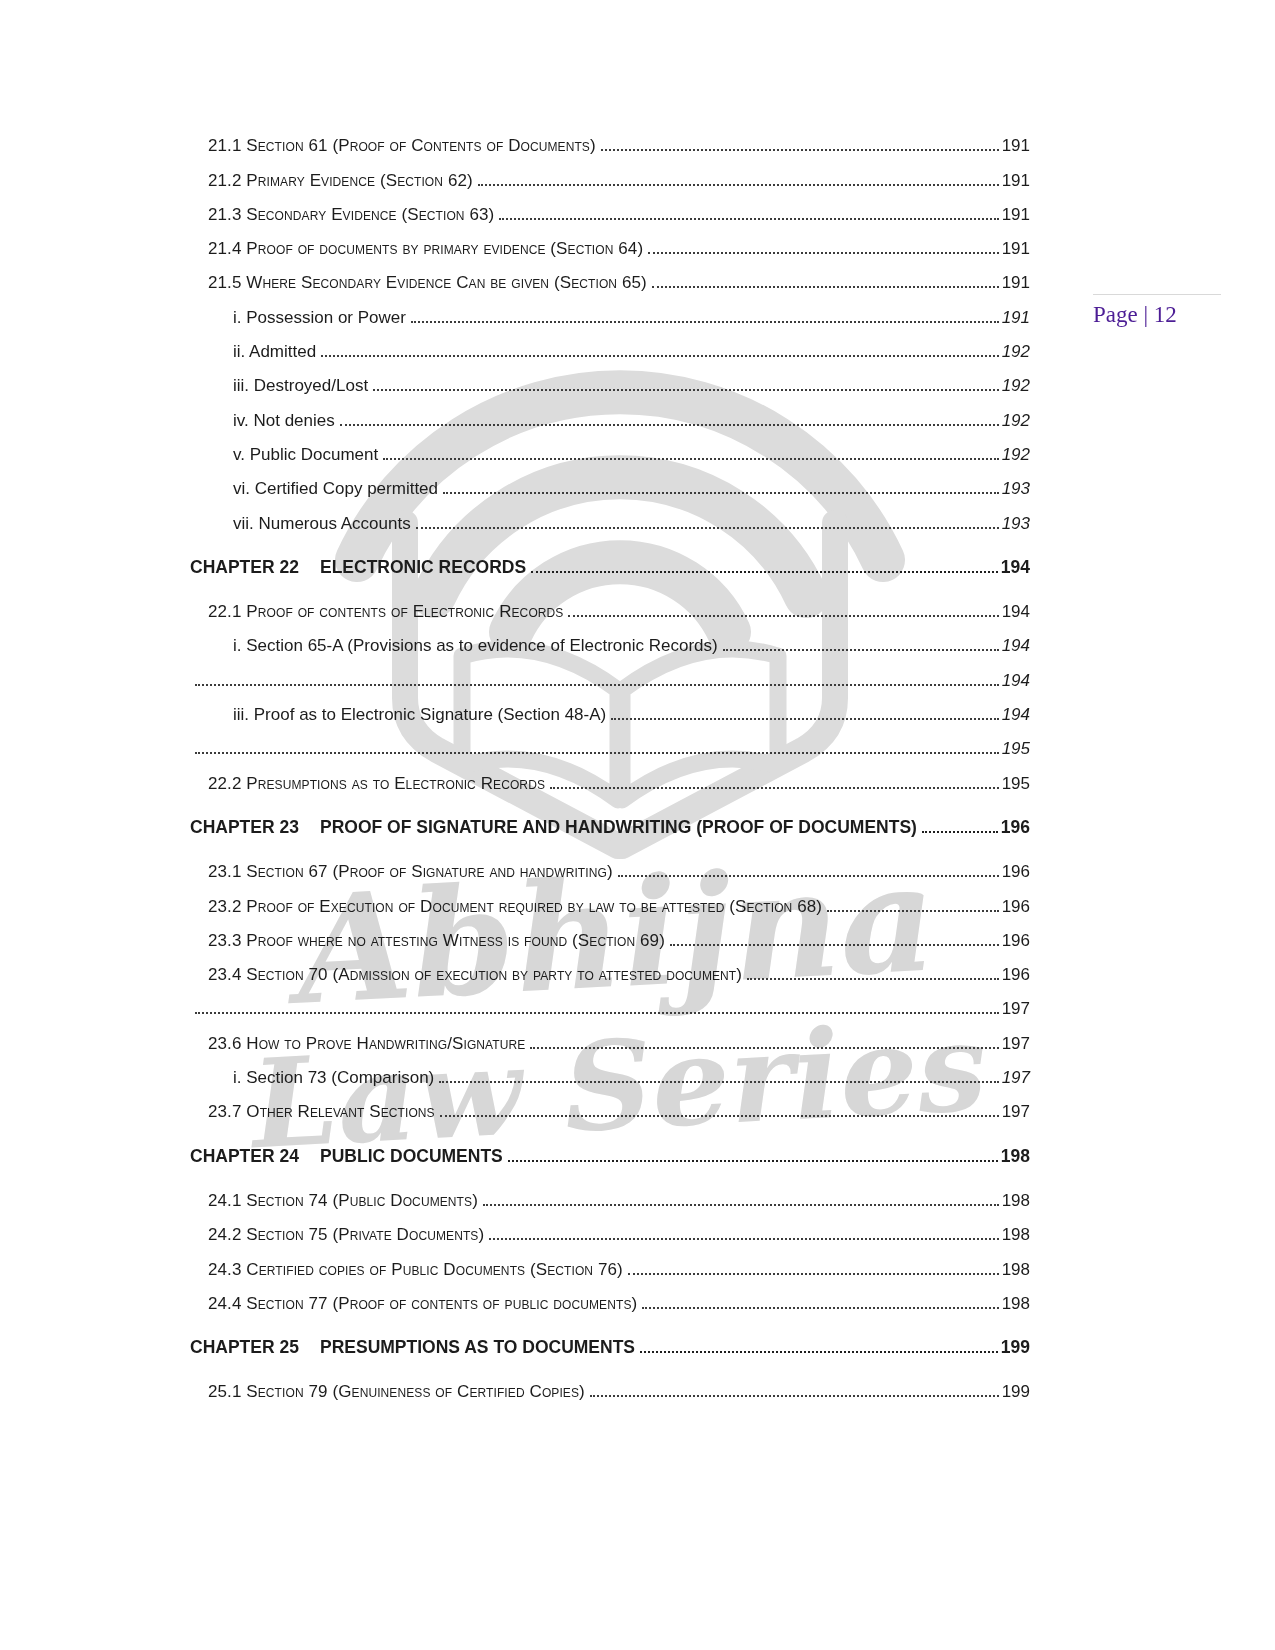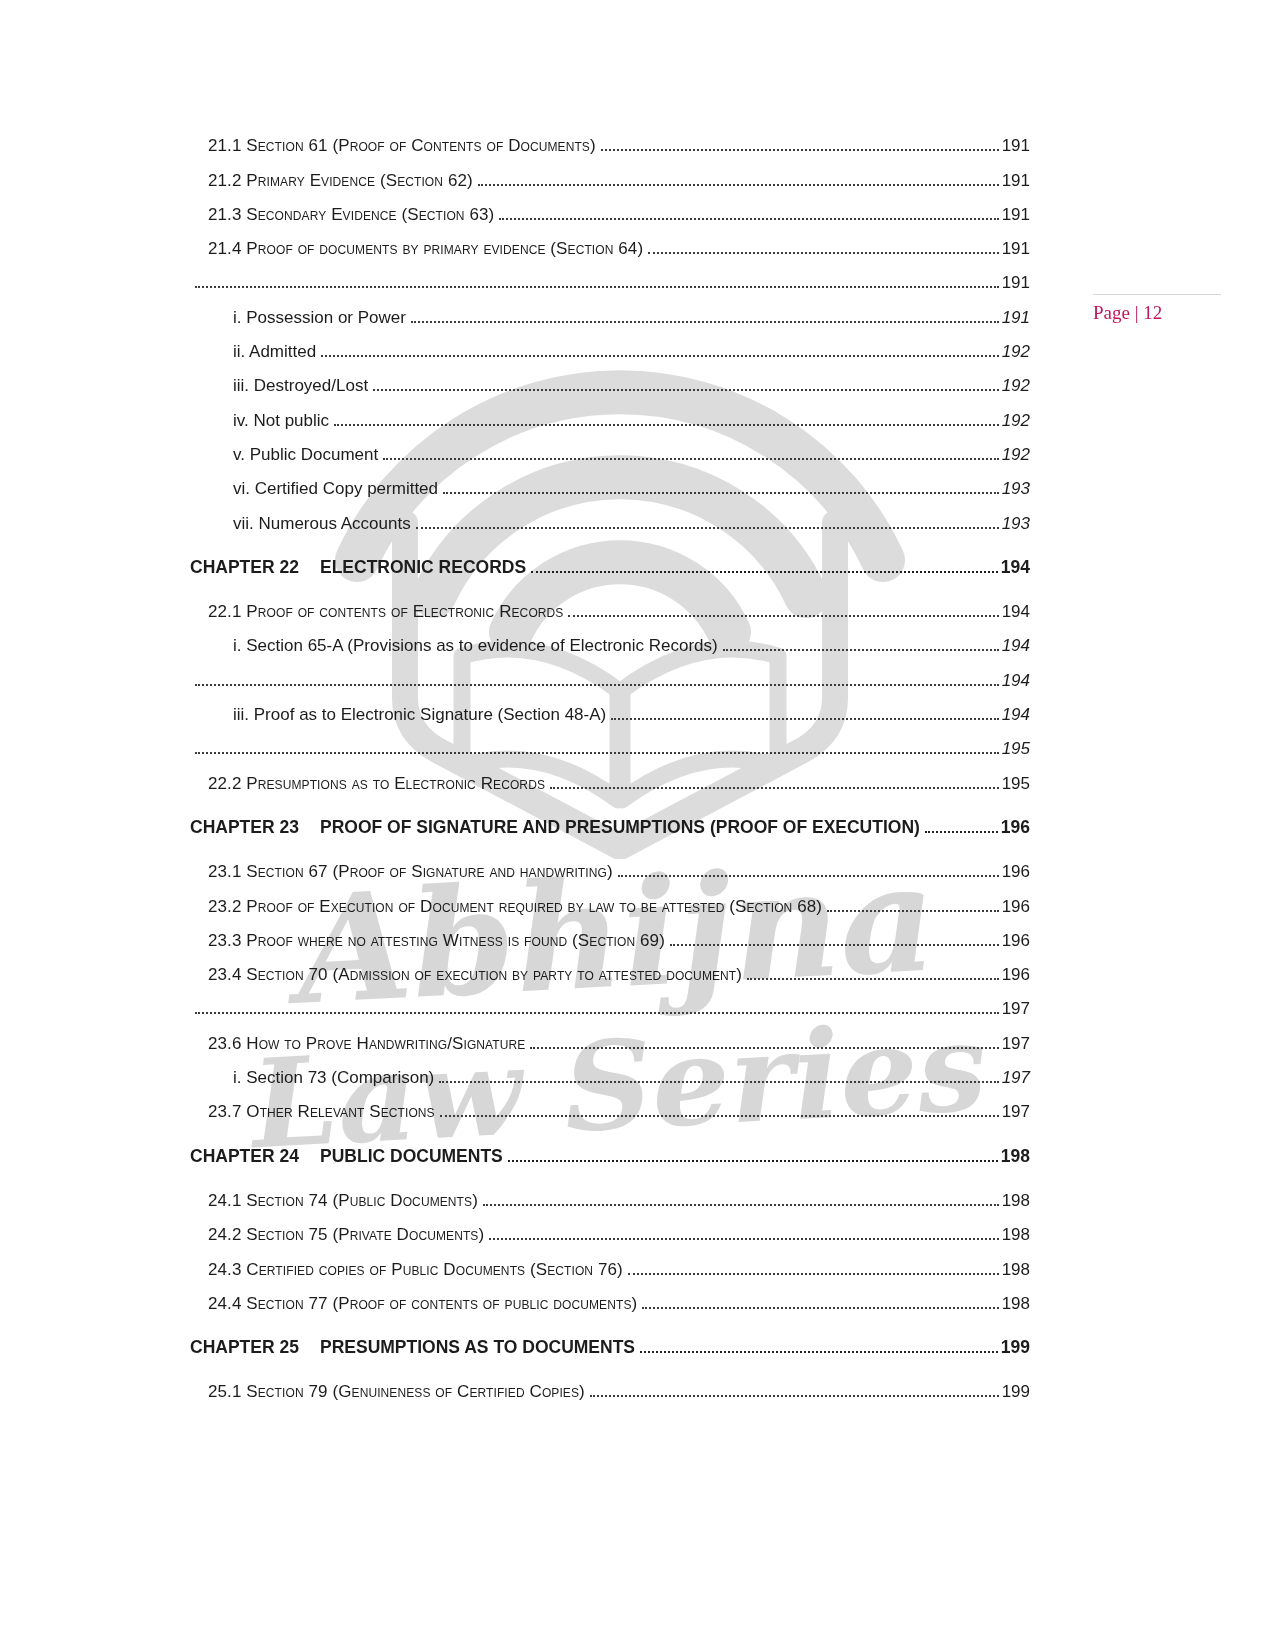--- a/index.html
+++ b/index.html
@@ -54,21 +54,21 @@
     font-size:17.5px;
     margin:10px 0;
   }
   .row.chapter .label { flex:0 0 130px; white-space:nowrap; }
   .row.chapter .dots { border-bottom:2.5px dotted #1f1f1f; margin-bottom:5px; }
 
   
   .page-marker {
     position:absolute; left:1093px; top:294px; z-index:1;
     font-family:"Liberation Serif", serif;
-    font-size:19px; color:#be185d;
+    font-size:23px; color:#4c1d95;
   }
   .page-marker .rule {
     width:128px; height:0;
     border-top:1px solid #d9d9d9;
     margin-bottom:7px;
   }
 </style>
 </head>
 <body>
 
@@ -107,40 +107,41 @@
         <span class="title">21.3 Secondary Evidence (Section 63)</span>
         <span class="dots"></span>
         <span class="page-num">191</span>
       </div>
       <div class="row section">
         <span class="title">21.4 Proof of documents by primary evidence (Section 64)</span>
         <span class="dots"></span>
         <span class="page-num">191</span>
       </div>
       <div class="row section">
+        <span class="title">21.5 Where Secondary Evidence Can be given (Section 65)</span>
         <span class="dots"></span>
         <span class="page-num">191</span>
       </div>
       <div class="row sub">
         <span class="title">i. Possession or Power</span>
         <span class="dots"></span>
         <span class="page-num">191</span>
       </div>
       <div class="row sub">
         <span class="title">ii. Admitted</span>
         <span class="dots"></span>
         <span class="page-num">192</span>
       </div>
       <div class="row sub">
         <span class="title">iii. Destroyed/Lost</span>
         <span class="dots"></span>
         <span class="page-num">192</span>
       </div>
       <div class="row sub">
-        <span class="title">iv. Not public</span>
+        <span class="title">iv. Not denies</span>
         <span class="dots"></span>
         <span class="page-num">192</span>
       </div>
       <div class="row sub">
         <span class="title">v. Public Document</span>
         <span class="dots"></span>
         <span class="page-num">192</span>
       </div>
       <div class="row sub">
         <span class="title">vi. Certified Copy permitted</span>
@@ -181,21 +182,21 @@
         <span class="dots"></span>
         <span class="page-num">195</span>
       </div>
       <div class="row section">
         <span class="title">22.2 Presumptions as to Electronic Records</span>
         <span class="dots"></span>
         <span class="page-num">195</span>
       </div>
       <div class="row chapter">
         <span class="label">CHAPTER 23</span>
-        <span class="title">PROOF OF SIGNATURE AND PRESUMPTIONS (PROOF OF EXECUTION)</span>
+        <span class="title">PROOF OF SIGNATURE AND HANDWRITING (PROOF OF DOCUMENTS)</span>
         <span class="dots"></span>
         <span class="page-num">196</span>
       </div>
       <div class="row section">
         <span class="title">23.1 Section 67 (Proof of Signature and handwriting)</span>
         <span class="dots"></span>
         <span class="page-num">196</span>
       </div>
       <div class="row section">
         <span class="title">23.2 Proof of Execution of Document required by law to be attested (Section 68)</span>

